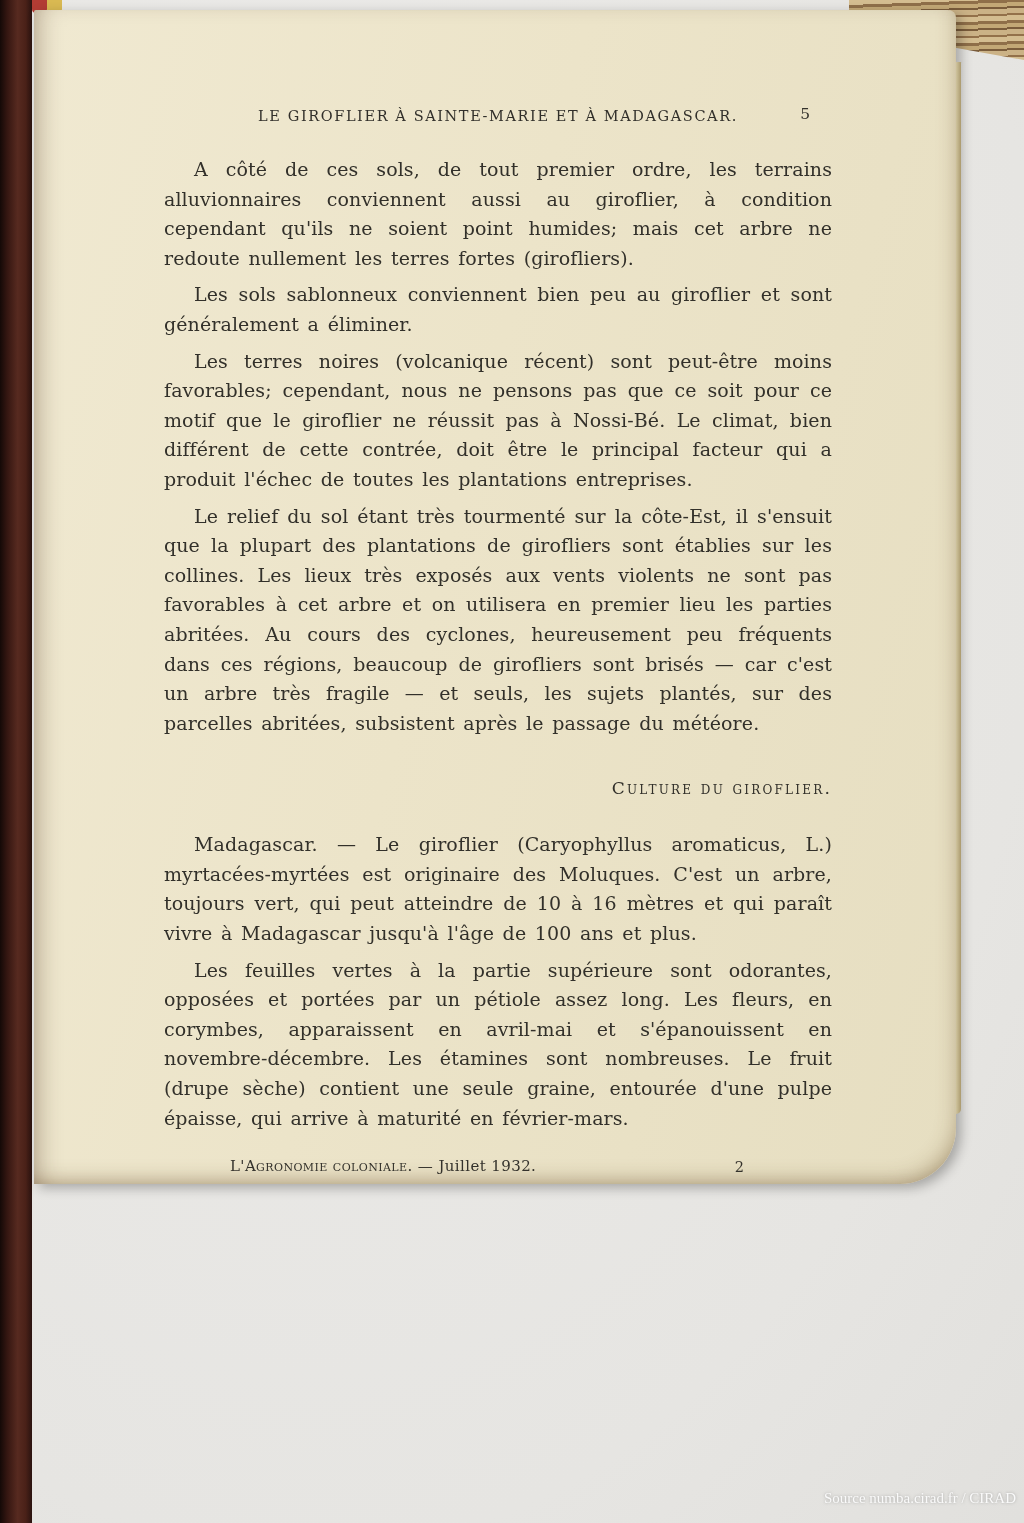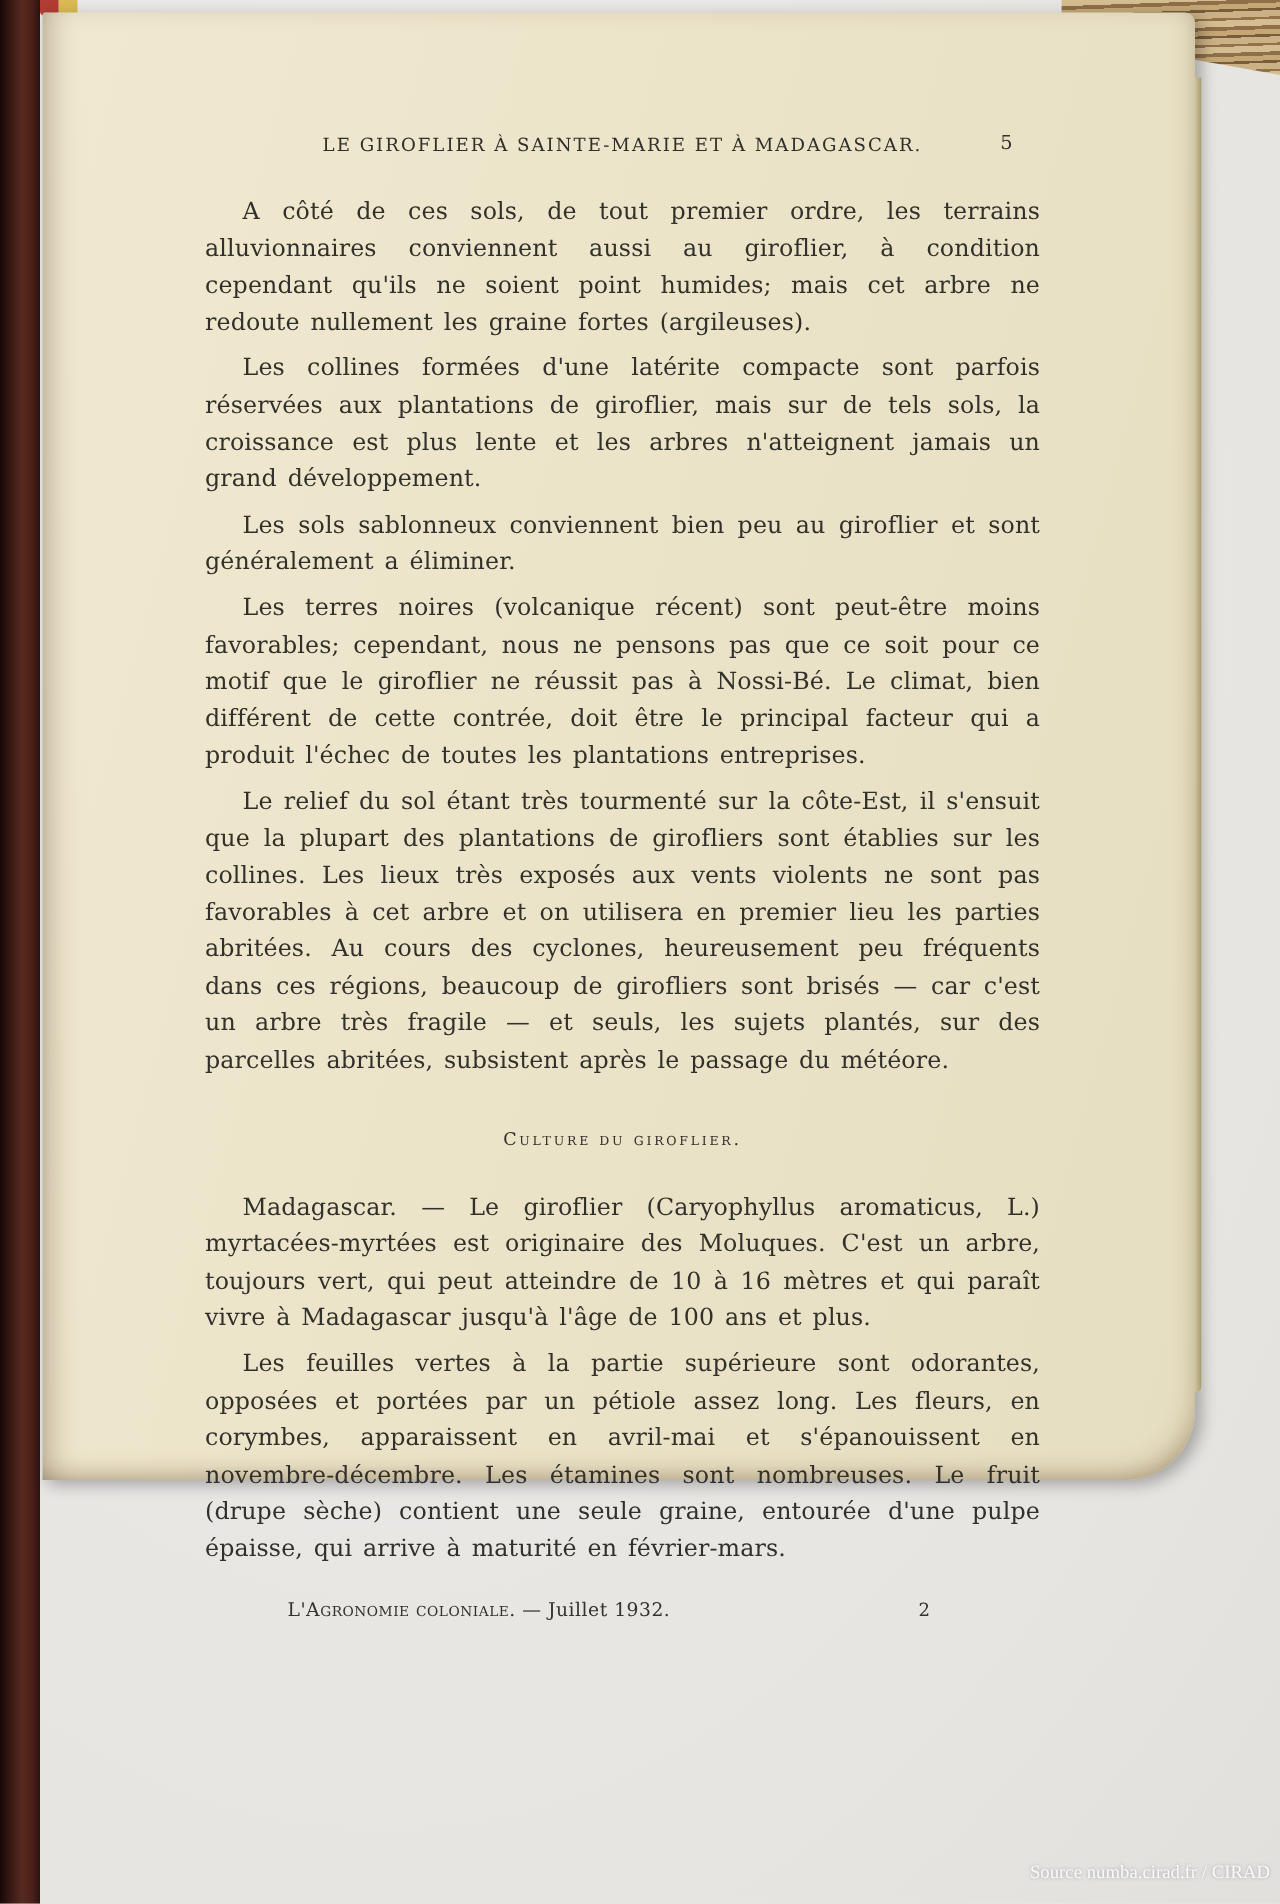--- a/index.html
+++ b/index.html
@@ -56,21 +56,21 @@
   .page-num { position:absolute; right:22px; top:-1px; font-size:15.5px; }
   .body-text { margin-top:30px; }
   .body-text p {
     font-size:19px; line-height:29.6px; text-align:justify;
     text-indent:30px; word-spacing:2.5px; letter-spacing:0.1px;
     margin:0 0 7px 0; color:#32302a;
   }
   .it { }
   .sc { font-variant:small-caps;margin-left:24px; }
   .section-heading {
-    text-align:center; font-weight:normal; font-size:14px;
+    text-align:right; font-weight:normal; font-size:17px;
     font-variant:small-caps; letter-spacing:2.2px;
     margin:40px 0 32px 0; color:#32302a;
   }
   .page-footer { position:relative; margin-top:24px; font-size:15px; color:#34322c; }
   .footer-journal { margin-left:42px; letter-spacing:0.4px; }
   .footer-sig { position:absolute; right:88px; top:2px; font-size:14.5px; }
   .watermark {
     position:absolute; right:8px; bottom:16px;
     font-family:Liberation Serif, serif;
     font-size:15px; color:#fafafa; text-shadow:0 0 3px rgba(120,120,120,0.6);
@@ -94,22 +94,21 @@
     <div class="page-right-edge"></div>
 
     <div class="text-block">
 
       <div class="page-header">
         <span class="page-title">LE GIROFLIER À SAINTE-MARIE ET À MADAGASCAR.</span>
         <span class="page-num">5</span>
       </div>
 
       <div class="body-text">
-        <p><span>A côté de ces sols, de tout premier ordre, les terrains alluvionnaires conviennent aussi au giroflier, à condition cependant qu'ils ne soient point humides; mais cet arbre ne redoute nullement les graine fortes (argileuses).</span></p>
-        <p><span>Les collines formées d'une latérite compacte sont parfois réservées aux plantations de giroflier, mais sur de tels sols, la croissance est plus lente et les arbres n'atteignent jamais un grand développement.</span></p>
+        <p><span>A côté de ces sols, de tout premier ordre, les terrains alluvionnaires conviennent aussi au giroflier, à condition cependant qu'ils ne soient point humides; mais cet arbre ne redoute nullement les terres fortes (girofliers).</span></p>
         <p><span>Les sols sablonneux conviennent bien peu au giroflier et sont généralement a éliminer.</span></p>
         <p><span>Les terres noires (volcanique récent) sont peut-être moins favorables; cependant, nous ne pensons pas que ce soit pour ce motif que le giroflier ne réussit pas à Nossi-Bé. Le climat, bien différent de cette contrée, doit être le principal facteur qui a produit l'échec de toutes les plantations entreprises.</span></p>
         <p><span>Le relief du sol étant très tourmenté sur la côte-Est, il s'ensuit que la plupart des plantations de girofliers sont établies sur les collines. Les lieux très exposés aux vents violents ne sont pas favorables à cet arbre et on utilisera en premier lieu les parties abritées. Au cours des cyclones, heureusement peu fréquents dans ces régions, beaucoup de girofliers sont brisés — car c'est un </span><span class="it">arbre très fragile</span><span> — et seuls, les sujets plantés, sur des parcelles abritées, subsistent après le passage du météore.</span></p>
 
         <h2 class="section-heading">Culture du giroflier.</h2>
 
         <p><span class="it">Madagascar.</span><span> — Le giroflier (</span><span class="it">Caryophyllus aromaticus</span><span>, L.) myrtacées-myrtées est originaire des Moluques. C'est un arbre, toujours vert, qui peut atteindre de 10 à 16 mètres et qui paraît vivre à Madagascar jusqu'à l'âge de 100 ans et plus.</span></p>
         <p><span>Les feuilles vertes à la partie supérieure sont odorantes, opposées et portées par un pétiole assez long. Les fleurs, en corymbes, apparaissent en avril-mai et s'épanouissent en novembre-décembre. Les étamines sont nombreuses. Le fruit (drupe sèche) contient une seule graine, entourée d'une pulpe épaisse, qui arrive à maturité en février-mars.</span></p>
       </div>
 

